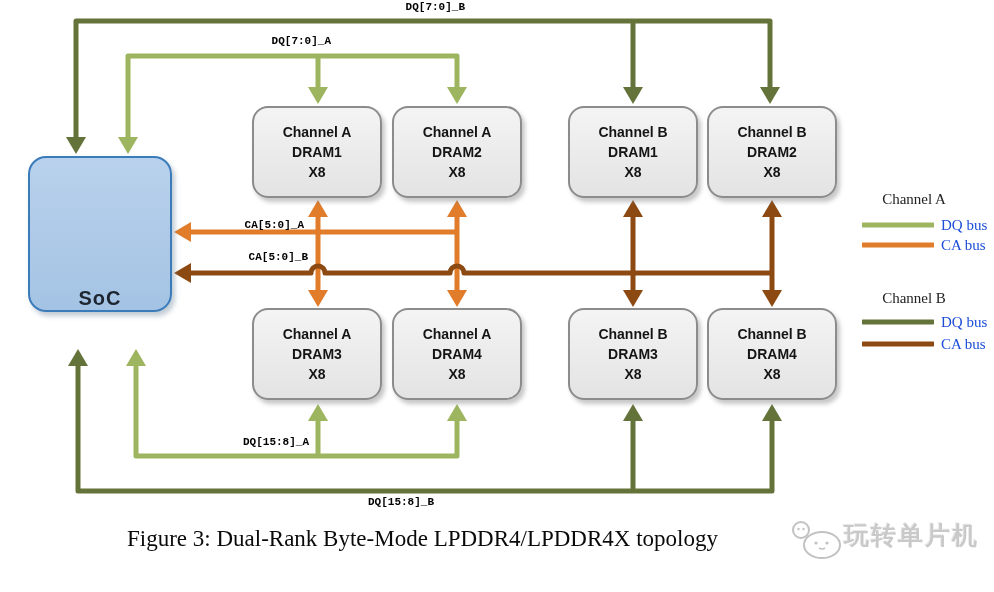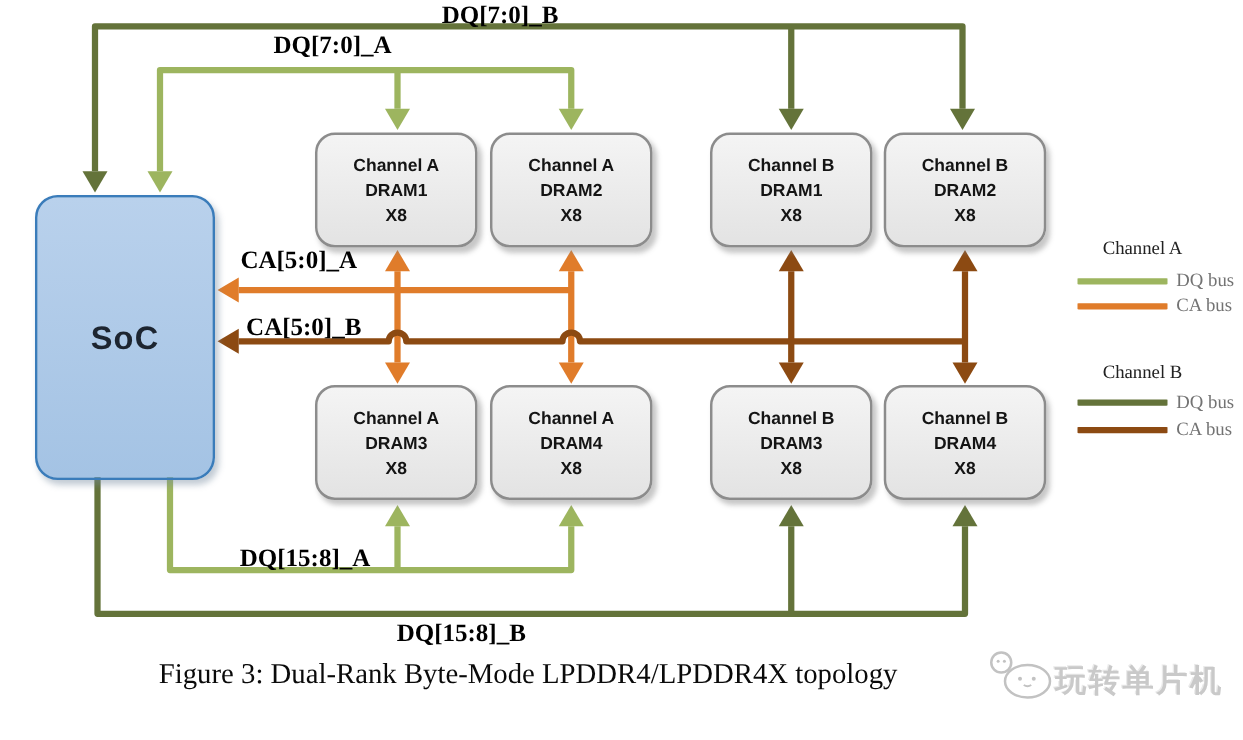--- a/index.html
+++ b/index.html
@@ -7,55 +7,55 @@
     position:relative;width:994px;height:592px;background:#ffffff;
     overflow:hidden;font-family:"Liberation Sans",sans-serif;
   }
   .wires{position:absolute;left:0;top:0;}
   .block{
     position:absolute;display:flex;flex-direction:column;
     align-items:center;justify-content:center;text-align:center;
     box-sizing:border-box;
   }
   .soc{
-    width:144px;height:228px;left:28px;top:156px;
+    width:144px;height:156px;left:28px;top:156px;
     background:linear-gradient(180deg,#b9d1ec 0%,#a4c3e4 100%);
     border:2.5px solid #3a7cba;border-radius:18px;
     box-shadow:3px 4px 5px rgba(120,140,160,0.45);
-    font-weight:bold;font-size:26px;color:#1d2530;letter-spacing:1px;
+    font-weight:bold;font-size:20px;color:#1d2530;letter-spacing:1px;justify-content:flex-end;
   }
   .dram{
     width:130px;height:92px;
     background:linear-gradient(180deg,#f4f4f4 0%,#e3e3e3 100%);
     border:2px solid #8c8c8c;border-radius:16px;
     box-shadow:3px 4px 4px rgba(130,130,130,0.45);
     font-weight:bold;font-size:14px;color:#141414;line-height:20px;
   }
   .bus-label{
-    position:absolute;width:130px;text-align:center;
-    font-family:Liberation Serif, serif;font-weight:bold;
-    font-size:20px;color:#000;white-space:nowrap;
+    position:absolute;width:130px;text-align:right;
+    font-family:Liberation Mono, monospace;font-weight:bold;
+    font-size:11px;color:#000;white-space:nowrap;
   }
   .legend-title{
     position:absolute;width:130px;text-align:center;
     font-family:"Liberation Serif",serif;font-size:15px;color:#222;
   }
   .legend-row{
     position:absolute;display:flex;align-items:center;height:16px;
   }
   .legend-row .lbl{
-    font-family:"Liberation Serif",serif;font-size:15px;color:#737373;
+    font-family:"Liberation Serif",serif;font-size:15px;color:#1d4ed8;
     margin-left:7px;white-space:nowrap;
   }
   .caption{
     position:absolute;left:0;top:526px;width:845px;text-align:center;
     font-family:"Liberation Serif",serif;font-size:23px;color:#0a0a0a;
   }
   .watermark{
-    position:absolute;left:790px;top:519px;display:flex;align-items:flex-end;
+    position:absolute;left:790px;top:519px;display:flex;align-items:flex-start;
     color:#c6c6c6;
   }
   .watermark .wm-text{
     font-size:25px;font-weight:bold;letter-spacing:2px;
     color:#c9c9c9;text-shadow:1px 1px 0 #ffffff, -1px -1px 0 #eaeaea;
     font-family:"Liberation Sans",sans-serif;
   }
 </style>
 </head>
 <body>
@@ -164,22 +164,22 @@
     <div>DRAM3</div>
     <div>X8</div>
   </div>
   <div class="block dram" style="left:707px;top:308px">
     <div>Channel B</div>
     <div>DRAM4</div>
     <div>X8</div>
   </div>
 
   <div class="bus-label" style="left:335px;top:1px">DQ[7:0]_B</div>
-  <div class="bus-label" style="left:201px;top:25px">DQ[7:0]_A</div>
-  <div class="bus-label" style="left:174px;top:197px">CA[5:0]_A</div>
+  <div class="bus-label" style="left:201px;top:35px">DQ[7:0]_A</div>
+  <div class="bus-label" style="left:174px;top:219px">CA[5:0]_A</div>
   <div class="bus-label" style="left:178px;top:251px">CA[5:0]_B</div>
   <div class="bus-label" style="left:179px;top:436px">DQ[15:8]_A</div>
   <div class="bus-label" style="left:304px;top:496px">DQ[15:8]_B</div>
 
   <div class="legend-title" style="left:849px;top:191px">Channel A</div>
   <div class="legend-row" style="left:862px;top:217px">
     <svg width="72" height="16">
       <line x1="1" y1="8" x2="71" y2="8" stroke-width="5" stroke-linecap="round" stroke="#9DB55F"></line>
     </svg>
     <span class="lbl">DQ bus</span>

